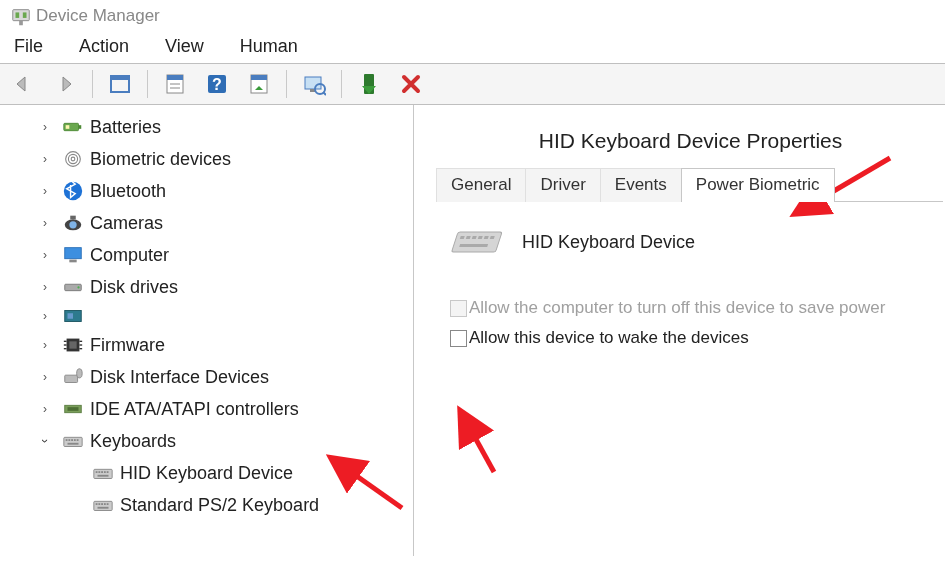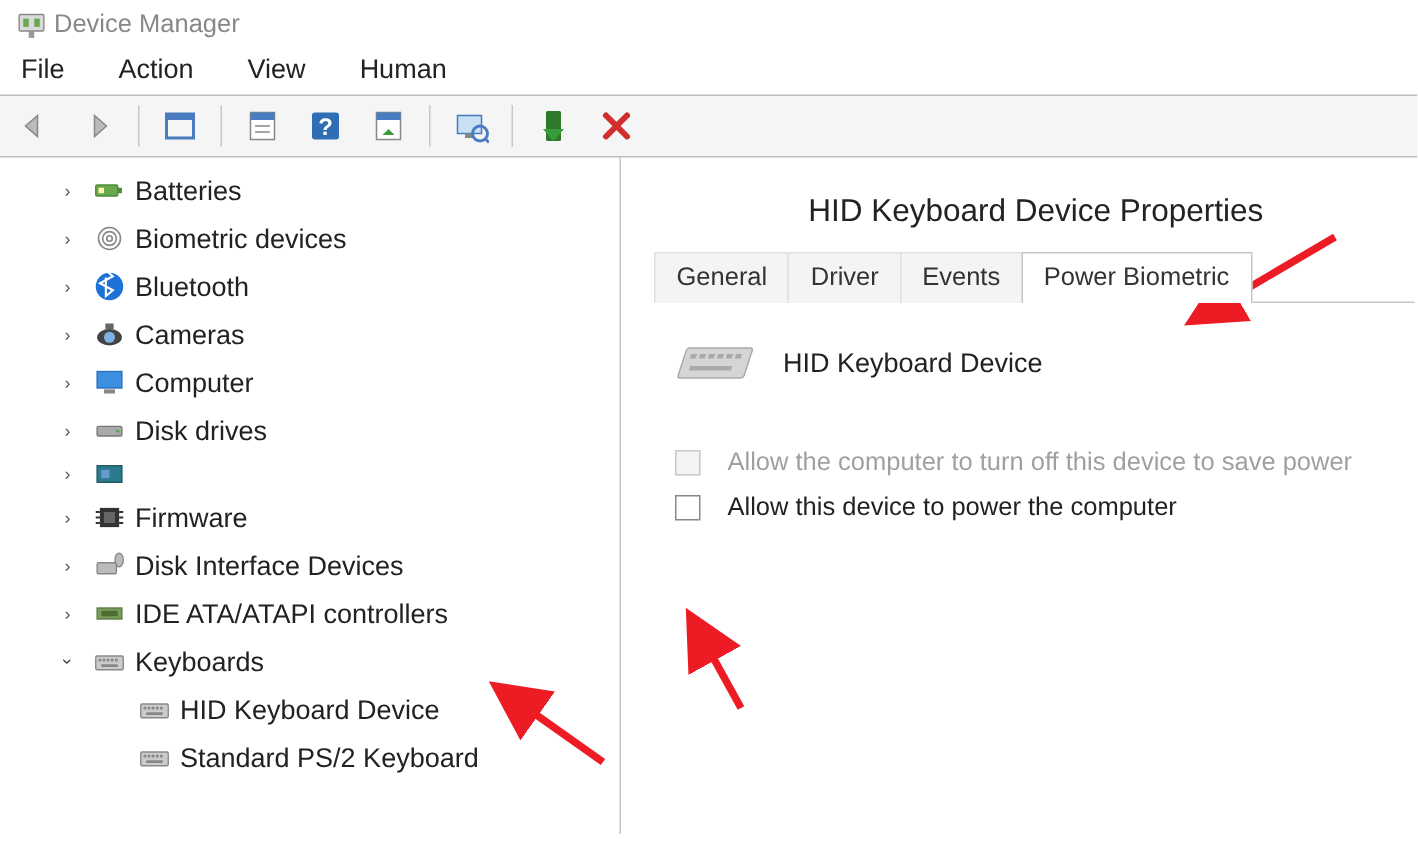--- a/index.html
+++ b/index.html
@@ -117,21 +117,21 @@
   .tab + .tab { margin-left: -1px; }
   .dev-row {
     display:flex; align-items:center; gap:16px;
     margin: 24px 0 40px 14px;
   }
   .kbd-icon-lg {
     width: 56px; height: 32px;
   }
   .dev-row .dev-name { font-size: 18px; }
   .chk-row {
-    display:flex; align-items:center; gap:18px;
+    display:flex; align-items:center; gap:2px;
     margin: 10px 0 10px 14px;
     font-size: 17px;
   }
   .chk-row.disabled { color: #a0a0a0; }
   .chk {
     width: 17px; height: 17px;
     border: 1px solid #888;
     background: #fff;
     flex: none;
   }
@@ -418,21 +418,21 @@
           </svg>
       </span>
       <span class="dev-name">HID Keyboard Device</span>
     </div>
     <div class="chk-row disabled">
       <span class="chk disabled"></span>
       <span>Allow the computer to turn off this device to save power</span>
     </div>
     <div class="chk-row">
       <span class="chk"></span>
-      <span>Allow this device to power the computer</span>
+      <span>Allow this device to wake the devices</span>
     </div>
   </div>
 </div>
 
 <div class="arrow" style="left:324px;top:450px;">
   <svg width="90" height="70">
       <defs>
         <marker id="ah1" markerWidth="8" markerHeight="8" refX="6" refY="4" orient="auto">
           <polygon points="0,0 8,4 0,8" fill="#ed1c24"></polygon>
         </marker>

